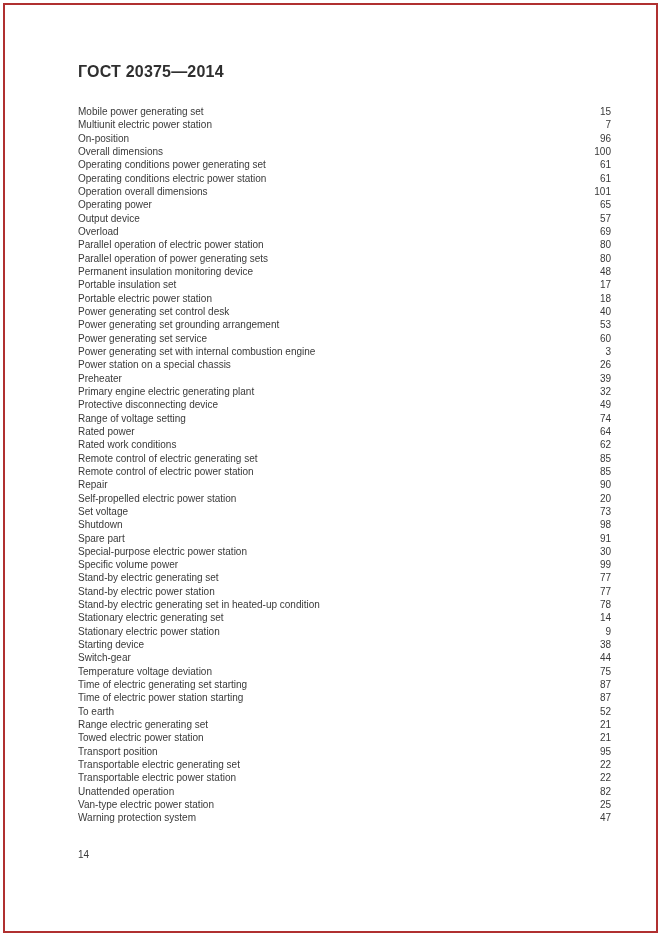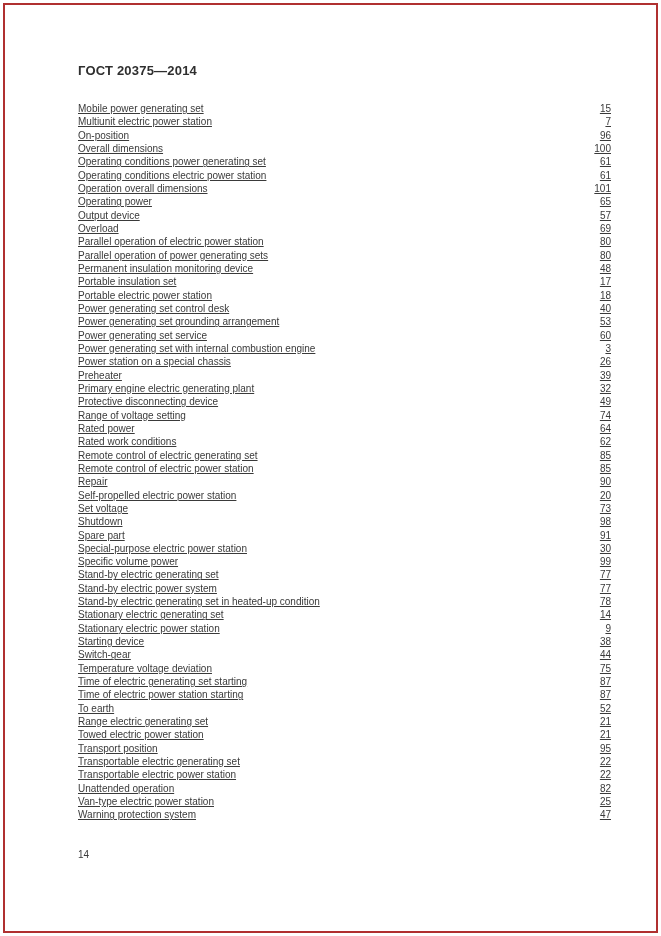--- a/index.html
+++ b/index.html
@@ -25,38 +25,37 @@
     border: 2px solid #b03030;
     pointer-events: none;
   }
   .content {
     position: absolute;
     left: 78px;
     right: 50px;
     top: 63px;
   }
   .doc-title {
-    font-size: 13px;
+    font-size: 16px;
     font-weight: bold;
     color: #2f2f2f;
     letter-spacing: 0.2px;
     margin-bottom: 24px;
   }
   .index-list {
     width: 100%;
   }
   .row {
     display: flex;
     justify-content: space-between;
     align-items: baseline;
     height: 13.34px;
     line-height: 13.34px;
     font-size: 10px;
     color: #3a3a3a;
-    text-decoration: underline;
   }
   .row .term {
     white-space: nowrap;
   }
   .row .num {
     white-space: nowrap;
     text-align: right;
   }
   .footer {
     position: absolute;
@@ -212,21 +211,21 @@
         </div>
         <div class="row">
           <span class="term">Specific volume power</span>
           <span class="num">99</span>
         </div>
         <div class="row">
           <span class="term">Stand-by electric generating set</span>
           <span class="num">77</span>
         </div>
         <div class="row">
-          <span class="term">Stand-by electric power system</span>
+          <span class="term">Stand-by electric power station</span>
           <span class="num">77</span>
         </div>
         <div class="row">
           <span class="term">Stand-by electric generating set in heated-up condition</span>
           <span class="num">78</span>
         </div>
         <div class="row">
           <span class="term">Stationary electric generating set</span>
           <span class="num">14</span>
         </div>

